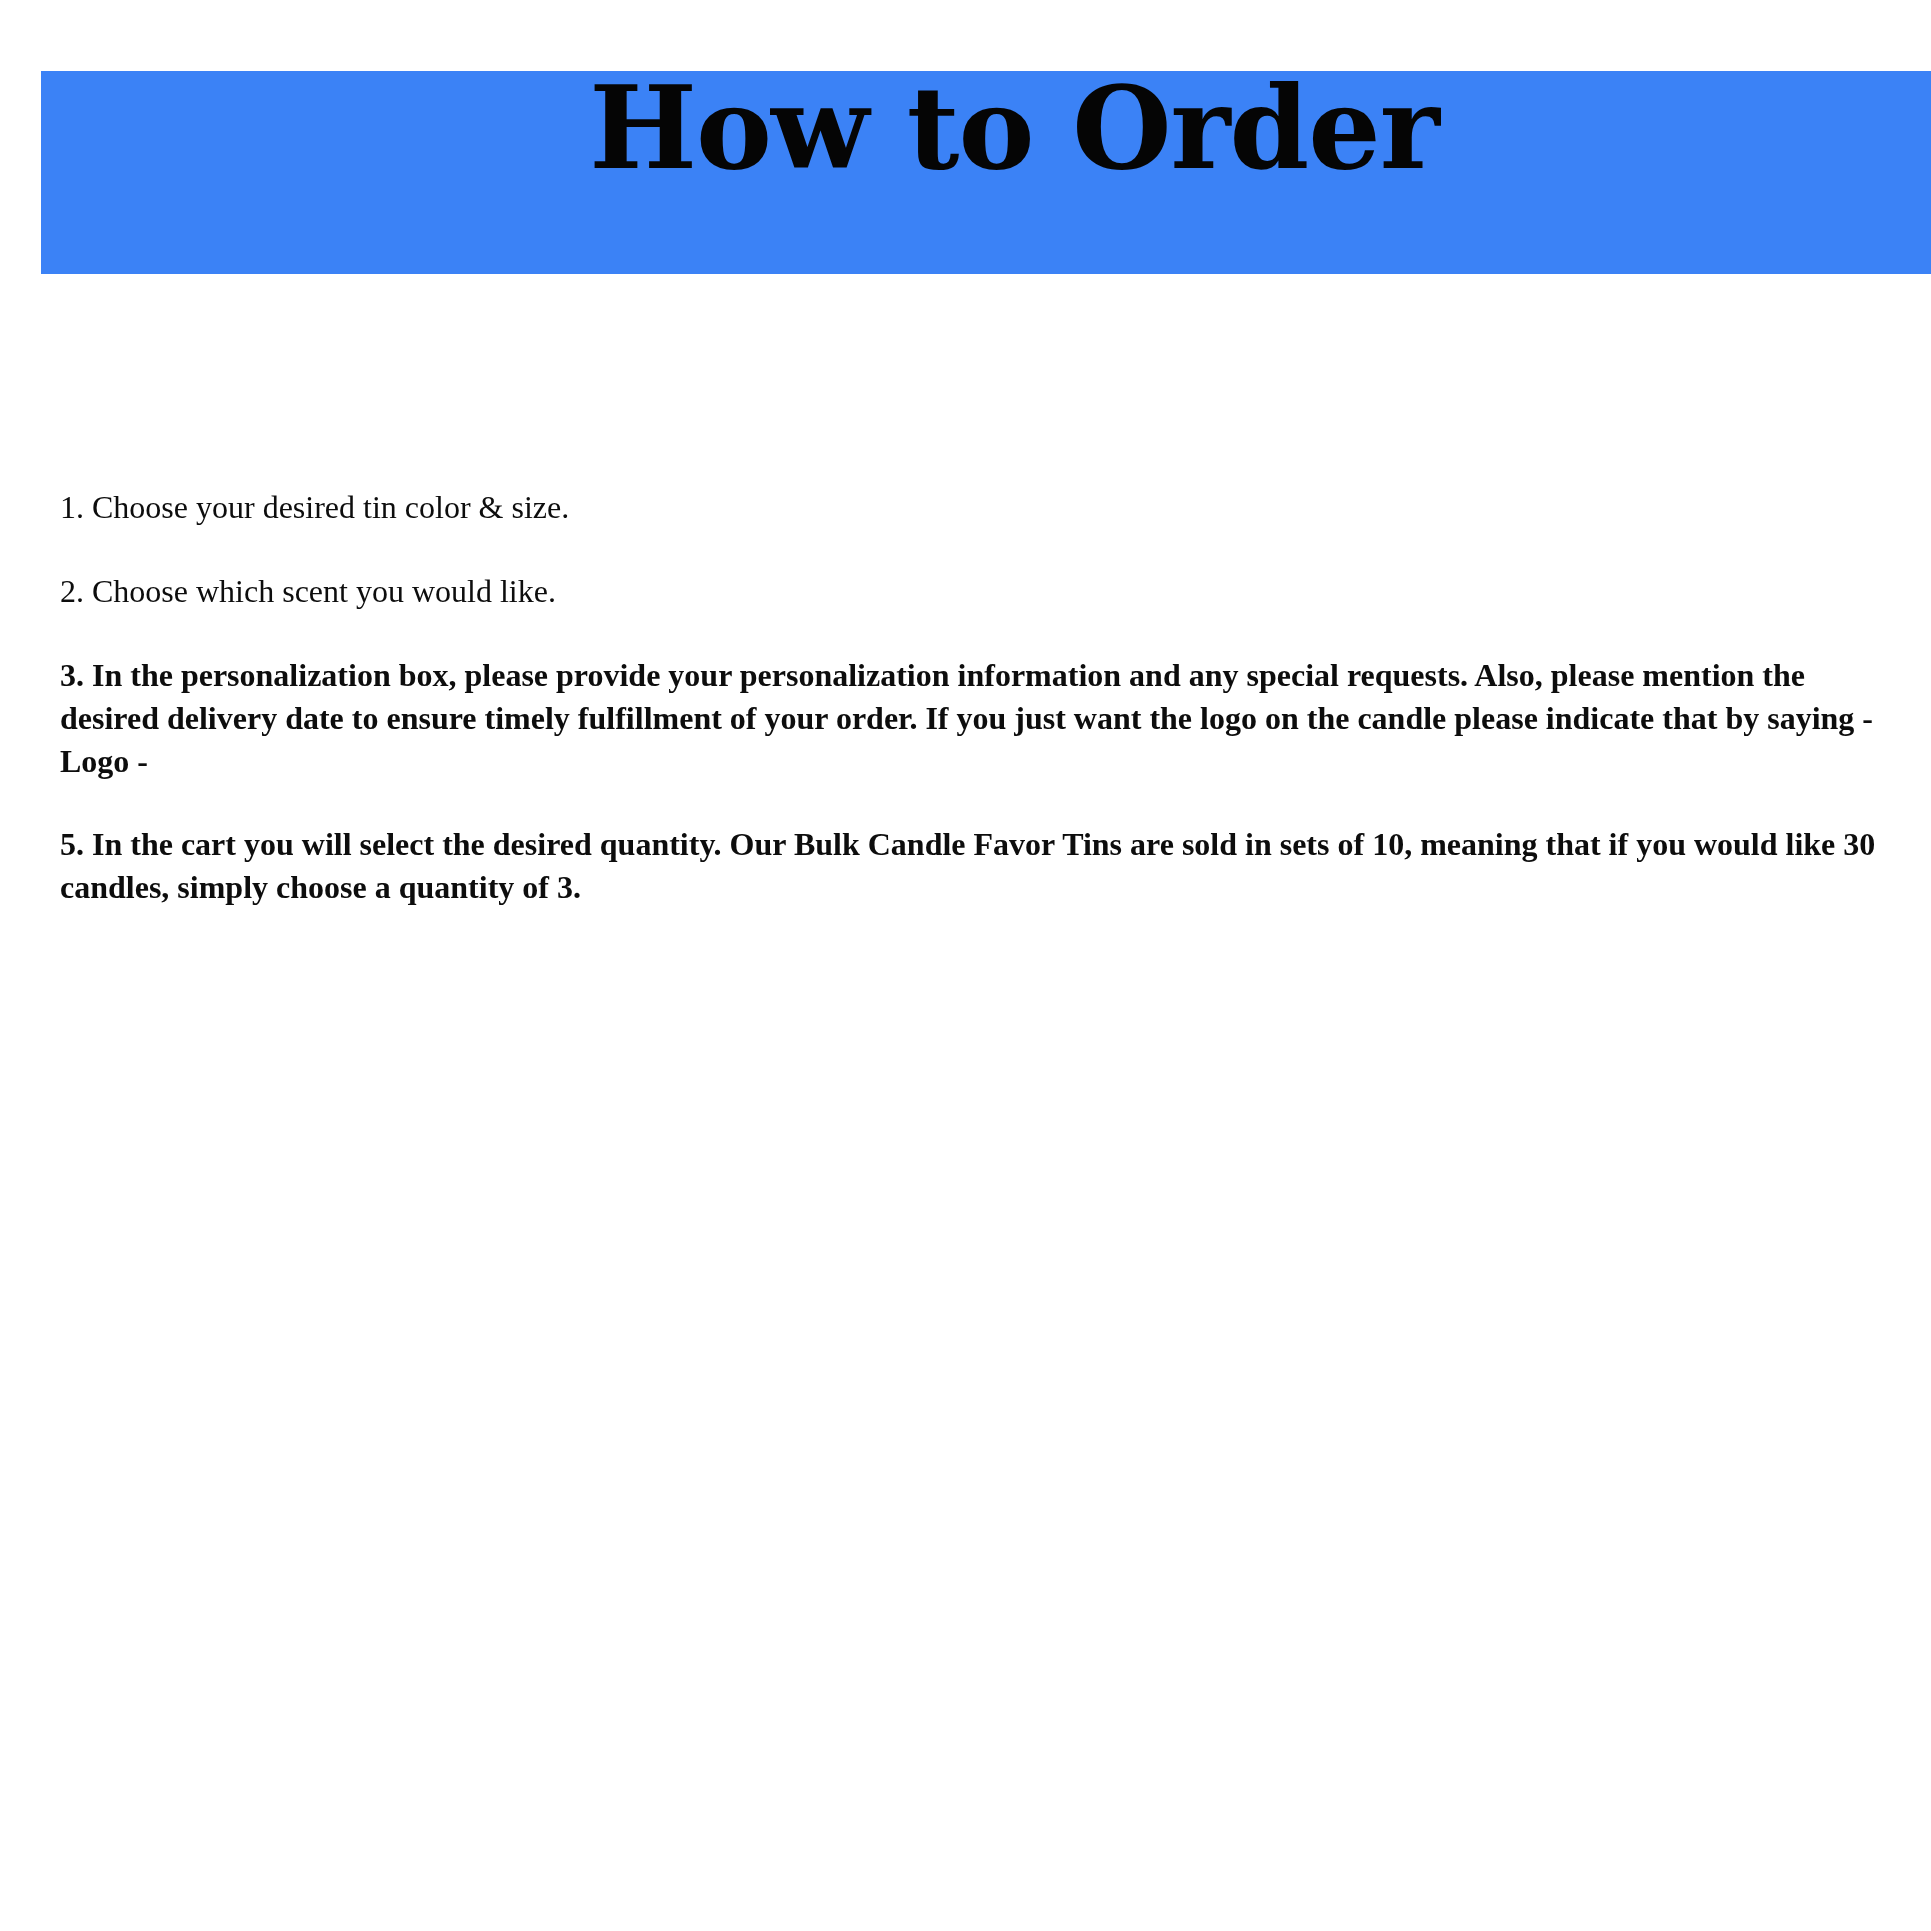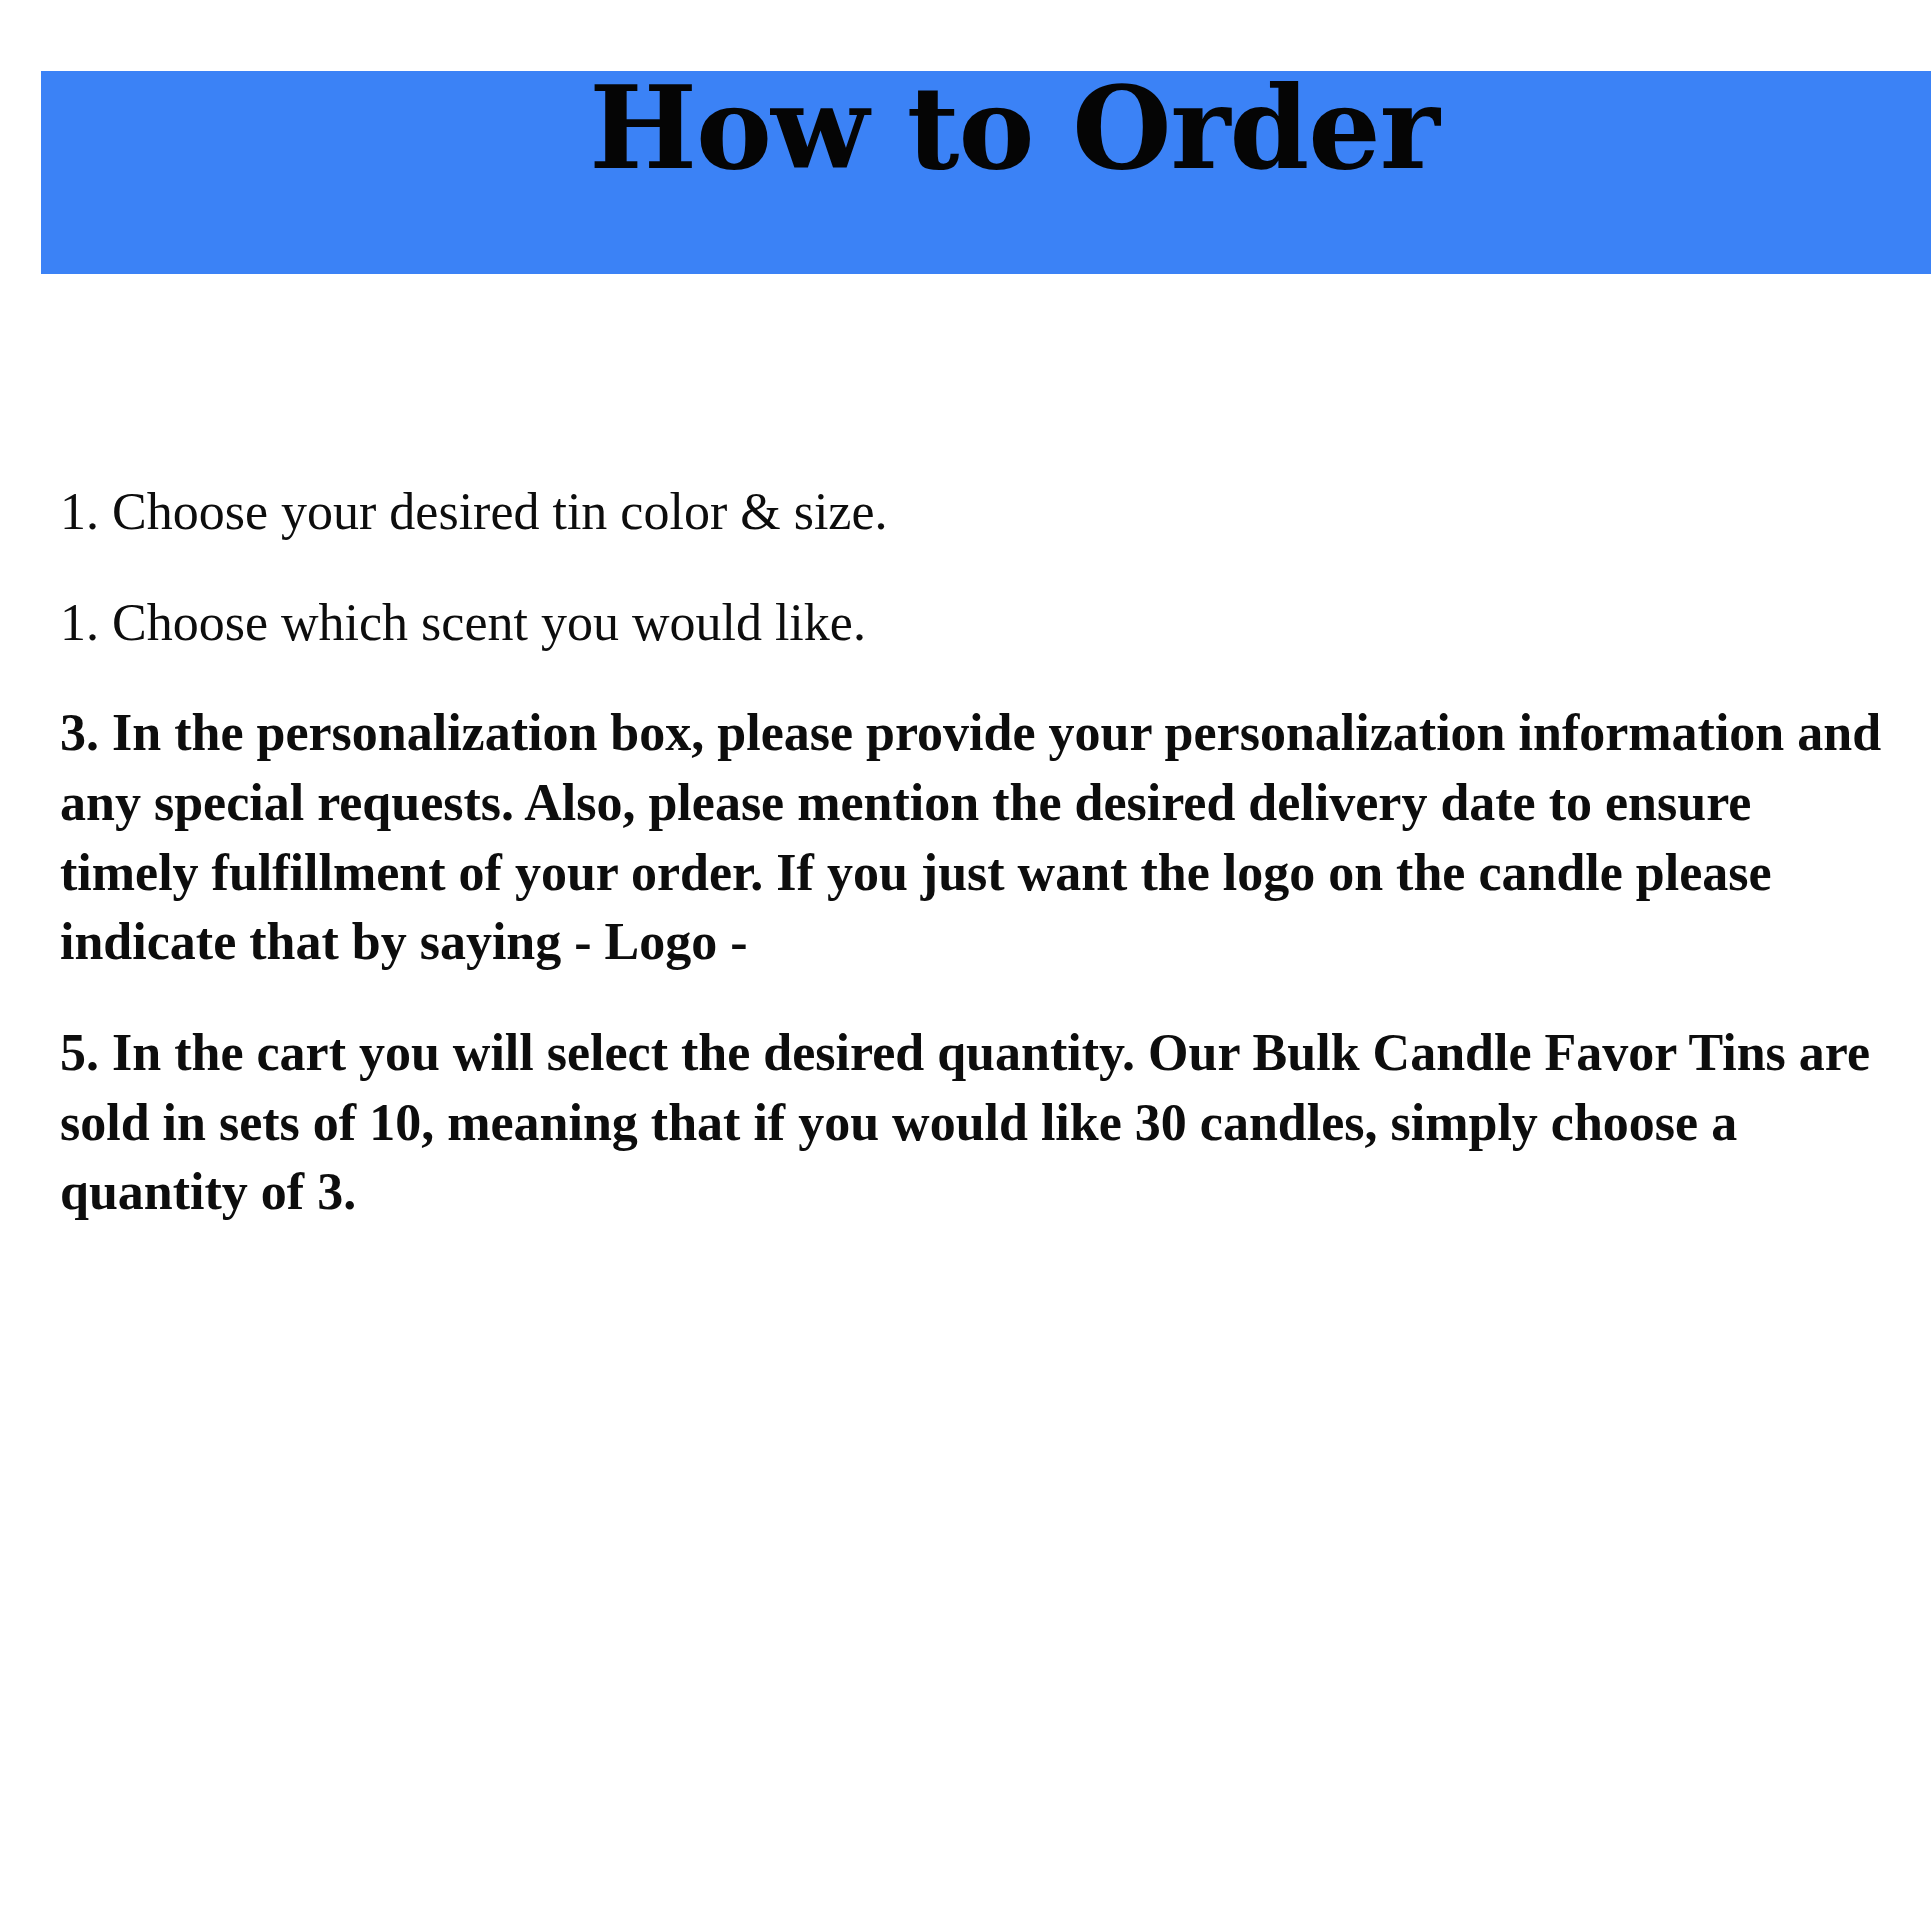--- a/index.html
+++ b/index.html
@@ -48,24 +48,24 @@
 
   .body-block {
     position: absolute;
     left: 60px;
     top: 473px;
     width: 1825px;
   }
 
   .step {
     font-family: "Liberation Serif", serif;
-    font-size: 52px;
+    font-size: 32px;
     line-height: 1.34;
     color: #0d0d0d;
-    margin: 4px 0 41px 0;
+    margin: 13px 0 41px 0;
     max-width: 1806px;
     text-rendering: optimizeLegibility;
   }
 
   .step.wide {
     max-width: 1825px;
     font-weight: bold;
   }
 
   .step:last-child {
@@ -76,19 +76,19 @@
 <body>
 
 <div class="page">
 
   <div class="title-banner">
     <div class="title-text">How to Order</div>
   </div>
 
   <div class="body-block">
     <p class="step">1. Choose your desired tin color &amp; size.</p>
-    <p class="step">1. Choose which scent you would like.</p>
+    <p class="step">2. Choose which scent you would like.</p>
     <p class="step wide">3. In the personalization box, please provide your personalization information and any special requests. Also, please mention the desired delivery date to ensure timely fulfillment of your order. If you just want the logo on the candle please indicate that by saying - Logo -</p>
     <p class="step wide">5. In the cart you will select the desired quantity. Our Bulk Candle Favor Tins are sold in sets of 10, meaning that if you would like 30 candles, simply choose a quantity of 3.</p>
   </div>
 
 </div>
 
 
 </body></html>

